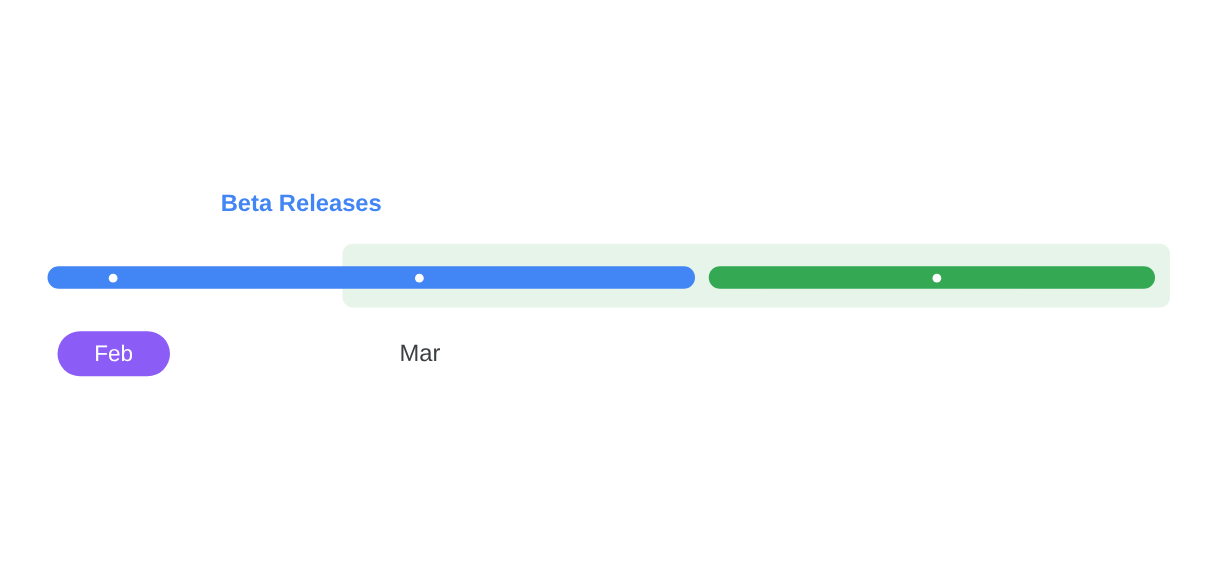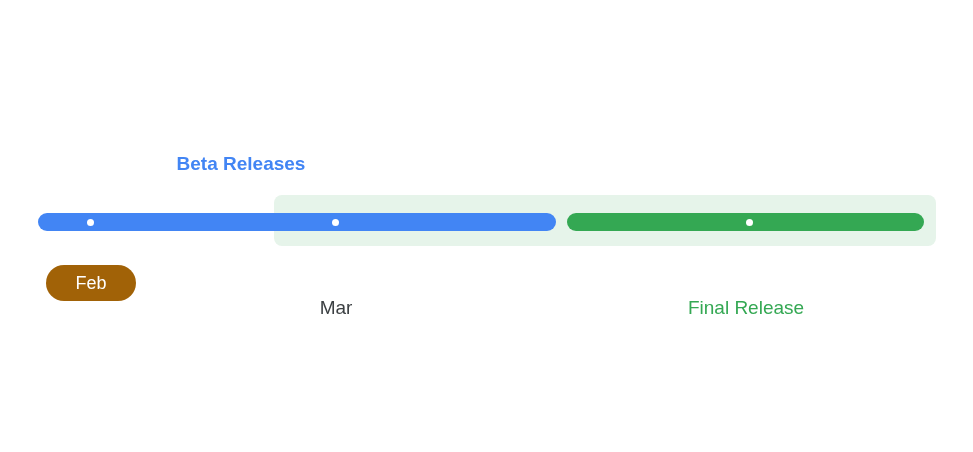--- a/index.html
+++ b/index.html
@@ -70,37 +70,36 @@
   .bar.beta .dot.m-mar { left: 294px; }
   .bar.stability .dot.m-final { left: 179px; }
 
   
   .milestone-pill {
     position: absolute;
     left: 46px;
     top: 265px;
     width: 90px;
     height: 36px;
-    background: #a16207;
+    background: #8b5cf6;
     border-radius: 18px;
     color: #ffffff;
     font-size: 18px;
     display: flex;
     align-items: center;
     justify-content: center;
     white-space: nowrap;
   }
   .milestone-text {
     position: absolute;
     top: 272px;
     transform: translateX(-50%);
     font-size: 19px;
     line-height: 23px;
     white-space: nowrap;
-    margin-top: 24px;
   }
   .milestone-text.mar { left: 336px; color: #3c4043; }
   .milestone-text.final { left: 746px; color: #34a853; }
 </style>
 </head>
 <body>
 
 <div class="canvas">
 
   <div class="phase-heading beta">Beta Releases</div>
@@ -111,15 +110,14 @@
     <div class="dot m-feb"></div>
     <div class="dot m-mar"></div>
   </div>
 
   <div class="bar stability">
     <div class="dot m-final"></div>
   </div>
 
   <div class="milestone-pill">Feb</div>
   <div class="milestone-text mar">Mar</div>
-  <div class="milestone-text final">Final Release</div>
 
 </div>
 
 </body></html>

